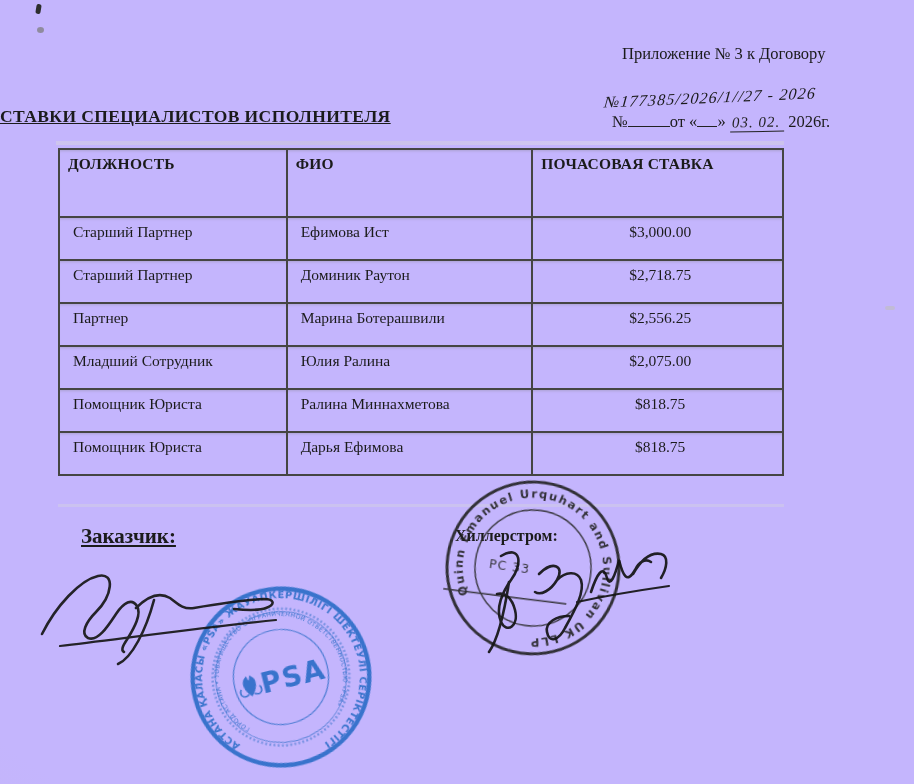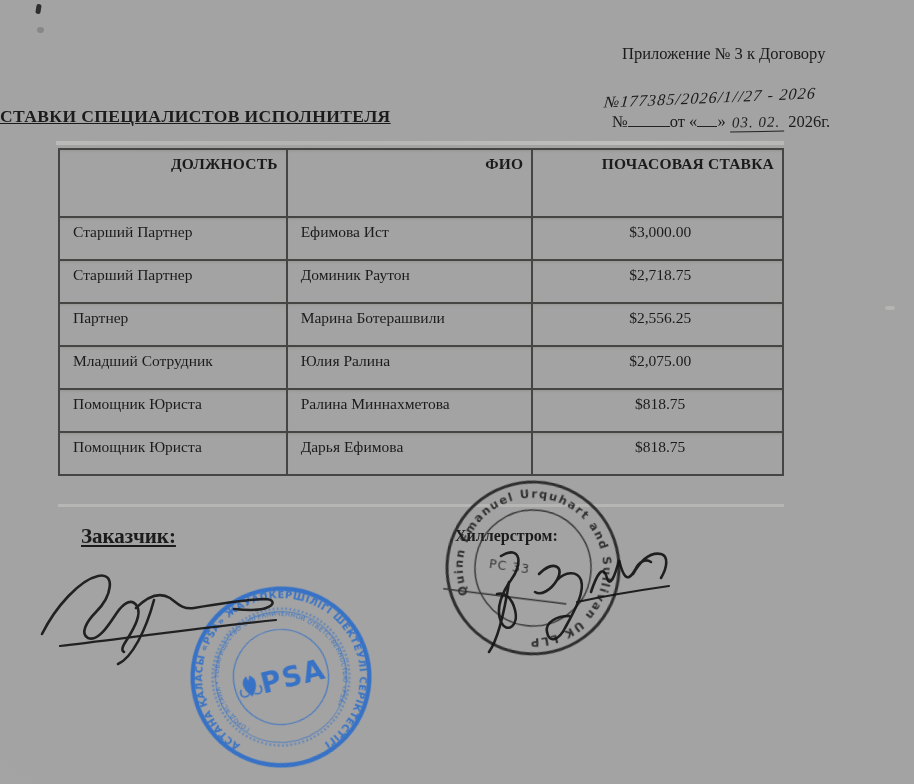--- a/index.html
+++ b/index.html
@@ -1,18 +1,18 @@
 <!DOCTYPE html>
 <html><head>
 <meta charset="utf-8">
 <style>
   html,body{margin:0;padding:0;background:#e9e9e7;}
   .page{
     position:relative;width:914px;height:784px;margin:0 auto;
-    background:#a3a3a3;overflow:hidden;
+    background:#c4b5fd;overflow:hidden;
     font-family:"Liberation Serif", serif;color:#1b1b1b;
   }
   .vignette{position:absolute;inset:0;pointer-events:none;
     background:radial-gradient(130% 130% at 55% 35%, rgba(0,0,0,0) 62%, rgba(190,190,186,.20) 100%);}
   
   .speck-a{position:absolute;left:36px;top:4px;width:5px;height:10px;background:#2e2e2e;border-radius:2px;transform:rotate(9deg);}
   .speck-b{position:absolute;left:37px;top:27px;width:7px;height:6px;background:#7d7d7d;border-radius:50%;opacity:.75;}
   .speck-c{position:absolute;left:885px;top:306px;width:10px;height:4px;background:#bfbfbc;opacity:.6;border-radius:2px;}
   .streak1{position:absolute;left:56px;top:141px;width:728px;height:4px;opacity:.4;
     background:linear-gradient(90deg,#dcdcd8,#cecdca 35%,#e9e9e6 80%,#d8d8d4);}
@@ -29,21 +29,21 @@
   .hand-ref{position:absolute;left:604px;top:87px;width:300px;font-style:italic;font-size:16px;
     letter-spacing:1.2px;color:#1a1a1a;transform:rotate(-2.5deg) skewX(-8deg);white-space:nowrap;}
 
   .doc-title{position:absolute;left:0;top:106px;width:914px;text-align:left;
     font-weight:700;font-size:17.5px;letter-spacing:.4px;text-decoration:underline;}
 
   
   table.rates{position:absolute;left:58px;top:148px;width:726px;border-collapse:collapse;table-layout:fixed;}
   .rates th,.rates td{border:2px solid #454543;padding:5px 8px;vertical-align:top;
     font-size:15.5px;box-shadow:inset 0 3px 3px -2px rgba(110,110,105,.28);}
-  .rates th{font-weight:700;text-align:right;height:56px;letter-spacing:.2px;margin-top:44px;}
+  .rates th{font-weight:700;text-align:left;height:56px;letter-spacing:.2px;margin-top:44px;}
   .rates td{height:31px;padding-left:13px;}
   .col-pos{width:227px;}
   .col-name{width:245px;}
   .col-rate{width:250px;}
   .rates td.rate{text-align:center;}
 
   
   .customer-label{position:absolute;left:81px;top:524px;font-weight:700;font-size:21px;z-index:1;text-decoration:underline;}
   .executor-label{position:absolute;left:455px;top:527px;font-weight:700;font-size:16px;z-index:1;}
 

